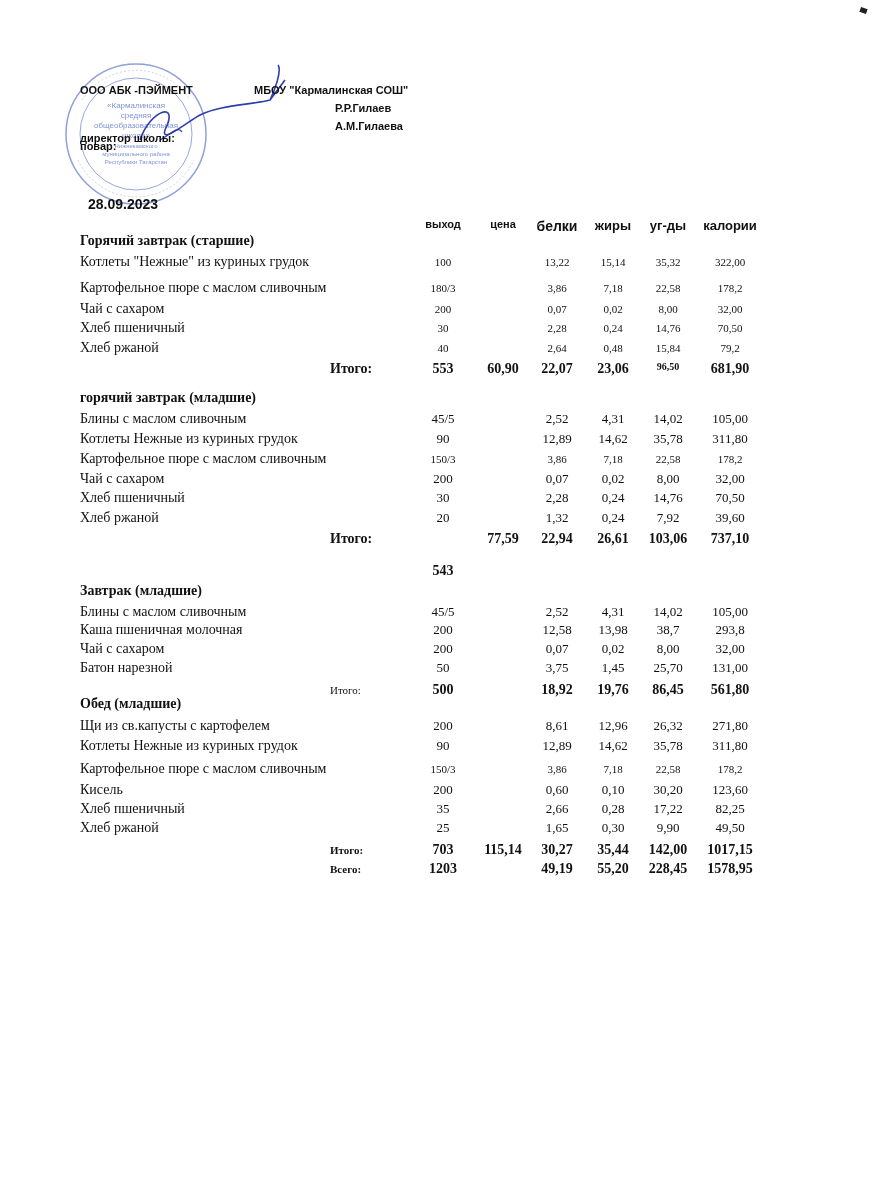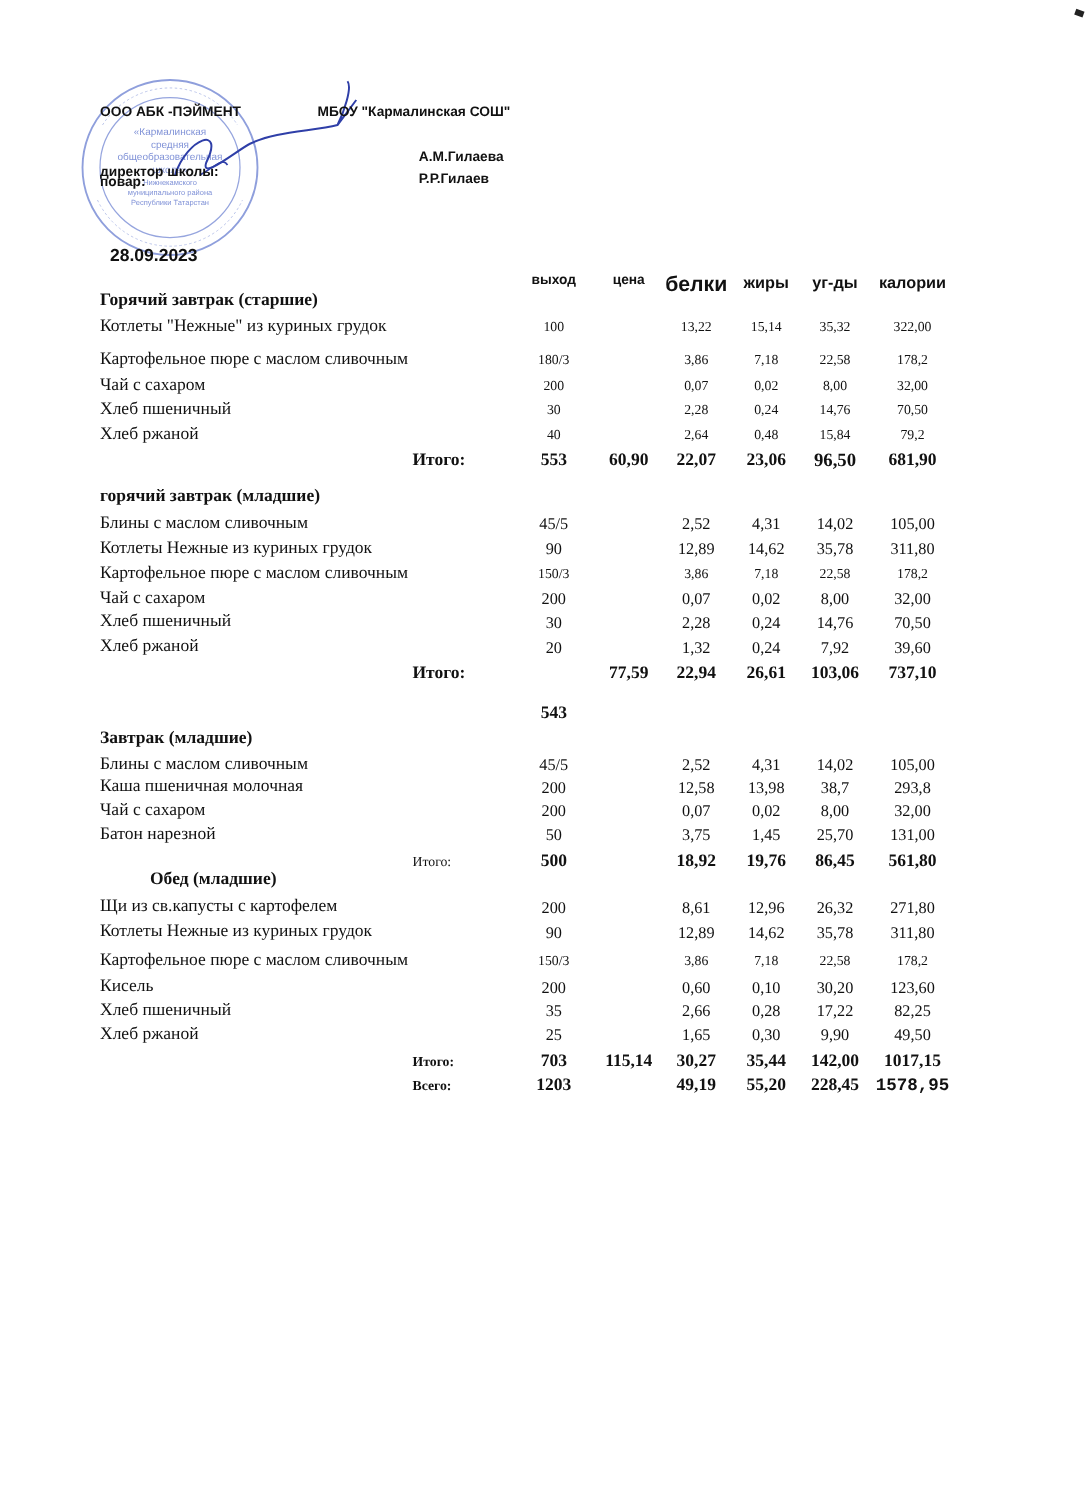--- a/index.html
+++ b/index.html
@@ -54,29 +54,29 @@
 </svg>
 
 <svg class="sig" style="left:120px; top:60px; width:180px; height:90px;" viewBox="0 0 180 90">
   <path d="M20 80 C 30 50, 60 40, 45 70 C 40 85, 70 60, 80 55 C 100 45, 130 45, 150 40 L 165 20 L 150 40 C 155 30, 162 10, 158 5" fill="none" stroke="#2f3fa8" stroke-width="1.6"></path>
   <path d="M40 80 C 50 75, 58 65, 62 72" fill="none" stroke="#2f3fa8" stroke-width="1.3"></path>
 </svg>
 
 <div class="hdr sans" style="left:80px; top:84px;">ООО АБК -ПЭЙМЕНТ</div>
 <div class="hdr sans" style="left:254px; top:84px;">МБОУ "Кармалинская СОШ"</div>
 <div class="hdr sans" style="left:80px; top:102px;margin-top:30px;">директор школы:</div>
-<div class="hdr sans" style="left:335px; top:102px;margin-top:35px;">Р.Р.Гилаев</div>
+<div class="hdr sans" style="left:335px; top:102px;">Р.Р.Гилаев</div>
 <div class="hdr sans" style="left:80px; top:120px;margin-top:20px;">повар:</div>
 <div class="hdr sans" style="left:335px; top:120px;">А.М.Гилаева</div>
 <div class="hdr sans" style="left:88px; top:196px; font-size:14px;">28.09.2023</div>
 
 <div class="row" style="top:218px;">
   <span class="cell c-out colhead">выход</span>
   <span class="cell c-price colhead">цена</span>
-  <span class="cell c-prot colhead serif" style="font-size:17px;">белки</span>
+  <span class="cell c-prot colhead serif" style="font-size:14px;">белки</span>
   <span class="cell c-fat colhead serif" style="font-size:13px;">жиры</span>
   <span class="cell c-carb colhead serif" style="font-size:13px;">уг-ды</span>
   <span class="cell c-kcal colhead serif" style="font-size:13px;">калории</span>
 </div>
 
 <div id="menu" class="serif">
     <div class="section-title" style="top:233px;">Горячий завтрак (старшие)</div>
     <div class="row" style="top:254px;">
       <span class="name">Котлеты "Нежные" из куриных грудок</span>
       <span class="cell c-out num-sm" style="top:2px;">100</span>
@@ -116,21 +116,21 @@
       <span class="cell c-fat num-sm" style="top:2px;">0,48</span>
       <span class="cell c-carb num-sm" style="top:2px;">15,84</span>
       <span class="cell c-kcal num-sm" style="top:2px;">79,2</span>
     </div>
     <div class="row" style="top:361px;">
       <span class="total-label" style="left:330px; font-size:14px;">Итого:</span>
       <span class="cell c-out num bold" style="font-size:14px;">553</span>
       <span class="cell c-price num bold" style="font-size:14px;">60,90</span>
       <span class="cell c-prot num bold" style="font-size:14px;">22,07</span>
       <span class="cell c-fat num bold" style="font-size:14px;">23,06</span>
-      <span class="cell c-carb num bold" style="font-size:15px;">96,50</span>
+      <span class="cell c-carb num bold" style="font-size:10px;">96,50</span>
       <span class="cell c-kcal num bold" style="font-size:14px;">681,90</span>
     </div>
     <div class="section-title" style="top:390px;">горячий завтрак (младшие)</div>
     <div class="row" style="top:411px;">
       <span class="name">Блины с маслом сливочным</span>
       <span class="cell c-out num">45/5</span>
       <span class="cell c-prot num">2,52</span>
       <span class="cell c-fat num">4,31</span>
       <span class="cell c-carb num">14,02</span>
       <span class="cell c-kcal num">105,00</span>
@@ -219,21 +219,21 @@
     </div>
     <div class="row" style="top:682px;">
       <span class="total-label" style="left:330px; font-size:11px;font-weight:normal;top:2px;">Итого:</span>
       <span class="cell c-out num bold" style="font-size:14px;">500</span>
       <span class="cell c-price num bold" style="font-size:14px;"></span>
       <span class="cell c-prot num bold" style="font-size:14px;text-align:center;">18,92</span>
       <span class="cell c-fat num bold" style="font-size:14px;">19,76</span>
       <span class="cell c-carb num bold" style="font-size:14px;">86,45</span>
       <span class="cell c-kcal num bold" style="font-size:14px;">561,80</span>
     </div>
-    <div class="section-title" style="top:696px;margin-left:40px;">Обед (младшие)</div>
+    <div class="section-title" style="top:696px;">Обед (младшие)</div>
     <div class="row" style="top:718px;">
       <span class="name">Щи из св.капусты с картофелем</span>
       <span class="cell c-out num">200</span>
       <span class="cell c-prot num">8,61</span>
       <span class="cell c-fat num">12,96</span>
       <span class="cell c-carb num">26,32</span>
       <span class="cell c-kcal num">271,80</span>
     </div>
     <div class="row" style="top:738px;">
       <span class="name">Котлеты Нежные из куриных грудок</span>
@@ -284,15 +284,15 @@
       <span class="cell c-carb num bold" style="font-size:14px;">142,00</span>
       <span class="cell c-kcal num bold" style="font-size:14px;">1017,15</span>
     </div>
     <div class="row" style="top:861px;">
       <span class="total-label" style="left:330px; font-size:11px; top:2px;">Всего:</span>
       <span class="cell c-out num bold" style="font-size:14px;">1203</span>
       <span class="cell c-price num bold" style="font-size:14px;"></span>
       <span class="cell c-prot num bold" style="font-size:14px;">49,19</span>
       <span class="cell c-fat num bold" style="font-size:14px;">55,20</span>
       <span class="cell c-carb num bold" style="font-size:14px;">228,45</span>
-      <span class="cell c-kcal num bold" style="font-size:14px;font-family:Liberation Mono, monospace;">1578,95</span>
+      <span class="cell c-kcal num bold" style="font-size:14px;">1578,95</span>
     </div>
   </div>
 
 </body></html>

